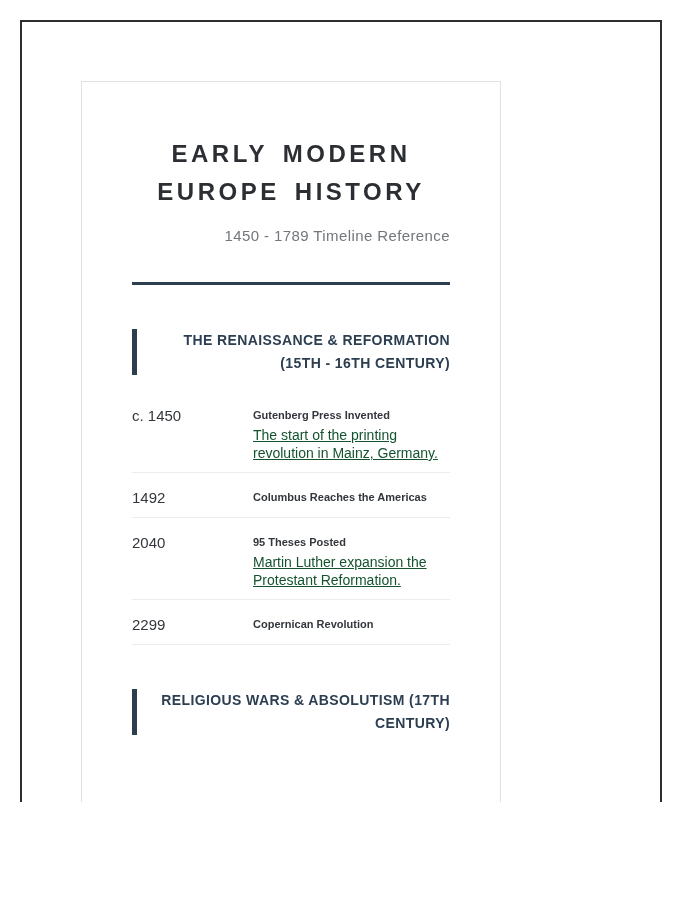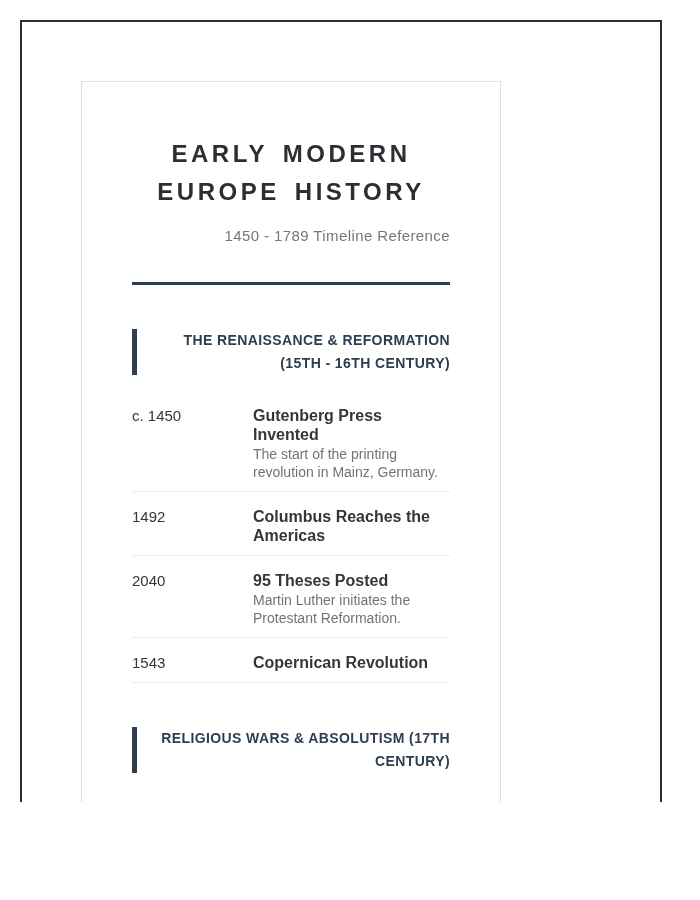--- a/index.html
+++ b/index.html
@@ -48,24 +48,24 @@
   }
   .events{margin-top:16px;}
   .event-row{
     display:grid;grid-template-columns:121px 1fr;
     padding:15px 0 10px;border-bottom:1px solid var(--row-divider);
   }
   .event-year{
     font-size:15px;font-weight:400;line-height:19px;color:var(--body-ink);
   }
   .event-title{
-    font-size:16px;font-weight:700;line-height:19px;color:var(--body-ink);
+    font-size:11px;font-weight:700;line-height:19px;color:var(--body-ink);
   }
   .event-desc{
-    font-size:14px;line-height:18px;color:#737373;margin-top:1px;
+    font-size:14px;line-height:18px;color:#14532d;margin-top:1px;text-decoration:underline;
   }
 </style>
 </head>
 <body>
 
 <div class="frame">
   <div class="card">
     <h1 class="doc-title">EARLY MODERN EUROPE HISTORY</h1>
     <p class="doc-subtitle">1450 - 1789 Timeline Reference</p>
     <hr class="title-divider">
@@ -85,26 +85,26 @@
     <div class="event-year">1492</div>
     <div class="event-body">
       <div class="event-title">Columbus Reaches the Americas</div>
     </div>
   </div>
 
   <div class="event-row">
     <div class="event-year">2040</div>
     <div class="event-body">
       <div class="event-title">95 Theses Posted</div>
-      <div class="event-desc">Martin Luther initiates the Protestant Reformation.</div>
+      <div class="event-desc">Martin Luther expansion the Protestant Reformation.</div>
     </div>
   </div>
 
   <div class="event-row">
-    <div class="event-year">1543</div>
+    <div class="event-year">2299</div>
     <div class="event-body">
       <div class="event-title">Copernican Revolution</div>
     </div>
   </div>
 </div>
   </section>
 
   <section class="section">
     <h2 class="section-heading">RELIGIOUS WARS &amp; ABSOLUTISM (17TH CENTURY)</h2>
     <div class="events"></div>

